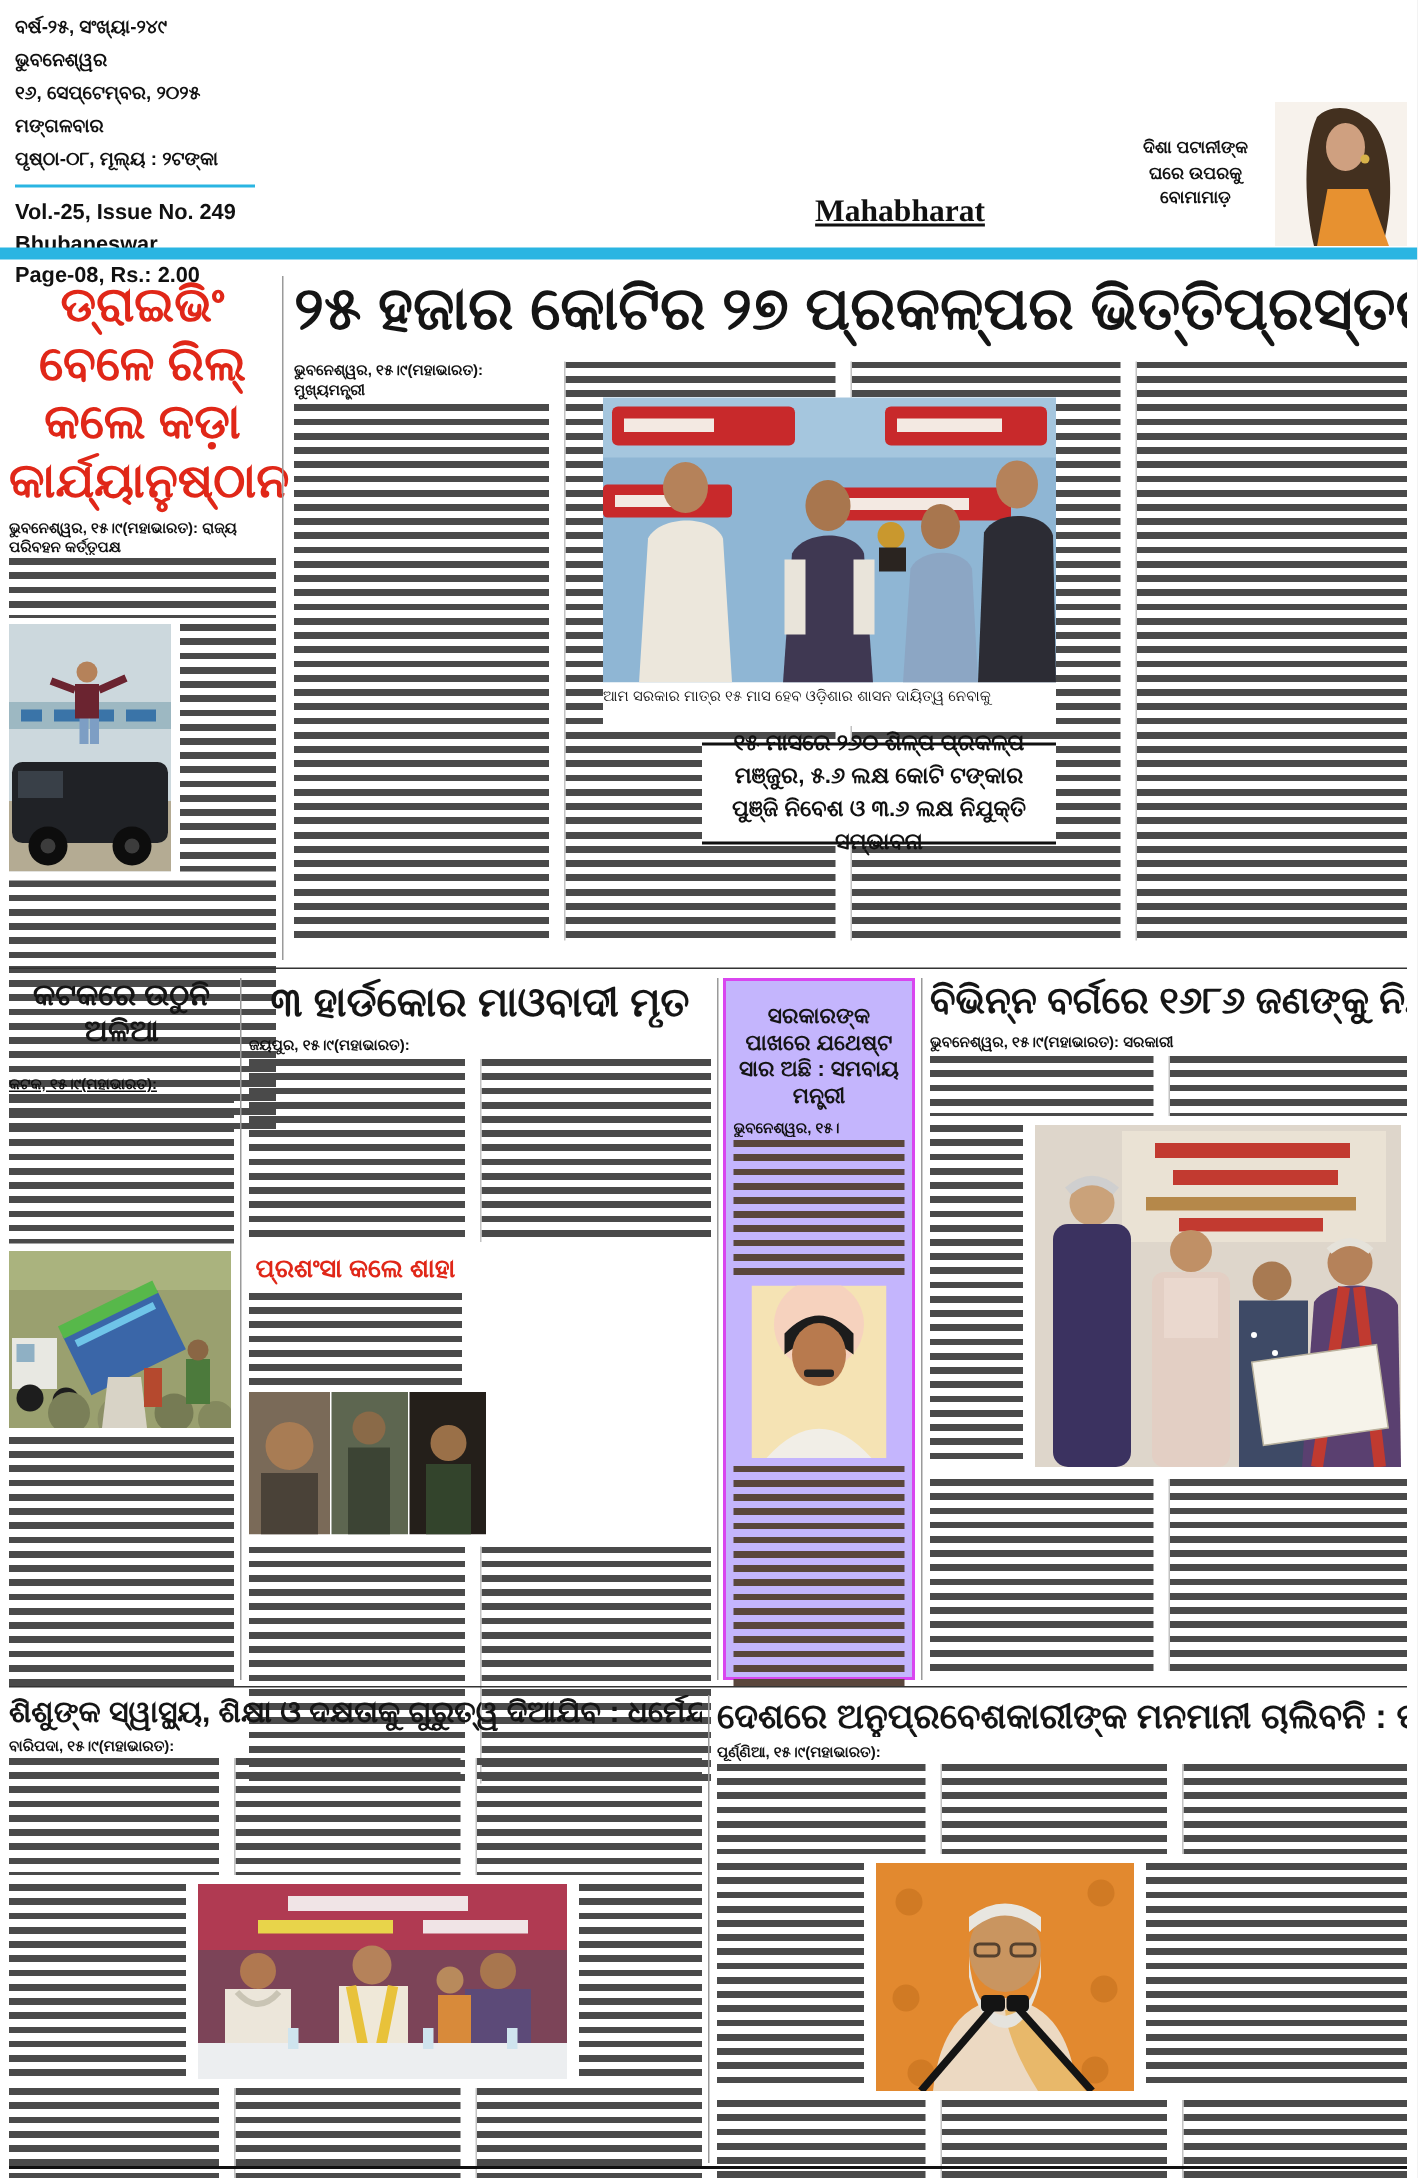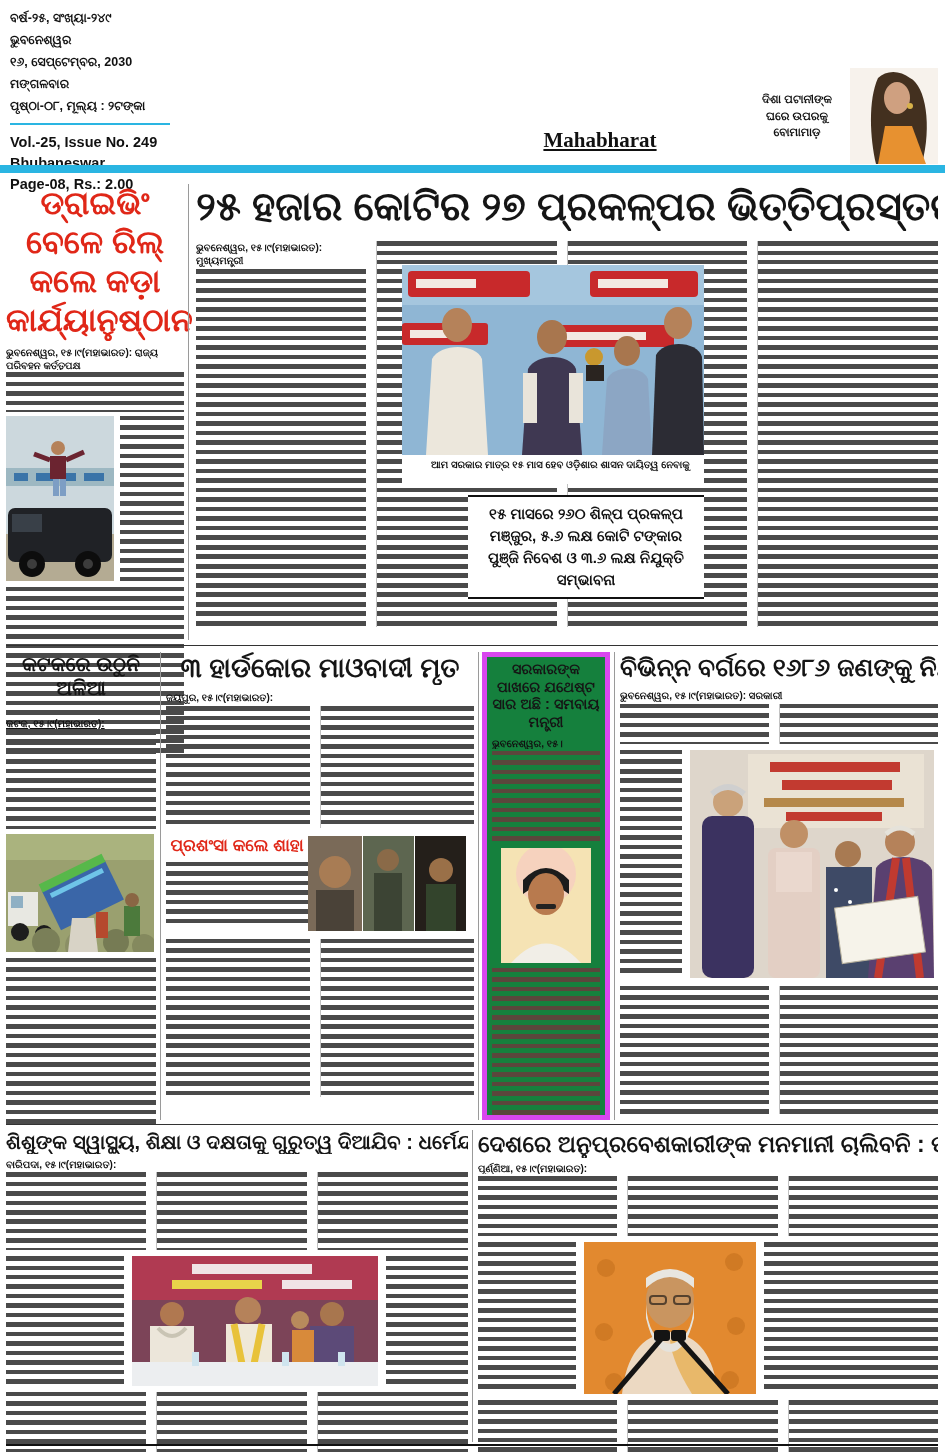--- a/index.html
+++ b/index.html
@@ -19,36 +19,36 @@
   .vdiv{border-left:1px solid #9a9a9a;width:0;}
   .hline{border-top:1.5px solid #333;}
   .masth-od{font-size:12.5px;font-weight:bold;line-height:1.75;}
   .masth-en{font-size:14.5px;font-weight:bold;line-height:1.45;}
   .cyan-rule{border:none;border-top:2.5px solid #2ab5e2;margin:6px 0 7px 0;width:160px;}
   #logo{font-size:86px;font-weight:900;letter-spacing:2px;line-height:1.05;
         text-shadow:2px 2px 0 #000,-2px -2px 0 #000,2px -2px 0 #000,-2px 2px 0 #000;}
   #logo-sub{font-family:"Liberation Serif","DejaVu Serif",serif;font-size:21px;font-weight:bold;text-decoration:underline;}
   .rni{font-size:11px;font-weight:bold;line-height:1.5;}
   .teaser-cap{font-size:11.5px;font-weight:bold;line-height:1.45;}
-  .caption{font-size:10px;font-weight:bold;line-height:1.3;margin-left:29px;}
+  .caption{font-size:10px;font-weight:normal;line-height:1.3;}
   .hbox{border-top:2px solid #111;border-bottom:2px solid #111;background:#fff;
         display:flex;align-items:center;justify-content:center;
         font-size:15px;font-weight:bold;text-align:center;line-height:1.45;padding:6px 10px;box-sizing:border-box;}
-  .pinkbox{background:#15803d;border:5px solid #d946ef;box-sizing:border-box;padding:4px 5px;}
+  .pinkbox{background:#c4b5fd;border:2px solid #d946ef;box-sizing:border-box;padding:16px 5px;}
   svg{display:block;}
 </style>
 </head>
 <body>
 
 <div id="page">
 
   <div class="abs" style="left:10px;top:8px;width:172px;">
     <div class="masth-od">ବର୍ଷ-୨୫, ସଂଖ୍ୟା-୨୪୯</div>
     <div class="masth-od">ଭୁବନେଶ୍ୱର</div>
-    <div class="masth-od">୧୬, ସେପ୍ଟେମ୍ବର, 2030 ମଙ୍ଗଳବାର</div>
+    <div class="masth-od">୧୬, ସେପ୍ଟେମ୍ବର, ୨୦୨୫ ମଙ୍ଗଳବାର</div>
     <div class="masth-od">ପୃଷ୍ଠା-୦୮, ମୂଲ୍ୟ : ୨ଟଙ୍କା</div>
     <hr class="cyan-rule">
     <div class="masth-en">Vol.-25, Issue No. 249</div>
     <div class="masth-en">Bhubaneswar</div>
     <div class="masth-en">Page-08, Rs.: 2.00</div>
   </div>
 
   <div id="logo-sub" class="abs ctr" style="left:500px;top:128px;width:200px;">Mahabharat</div>
 
 
@@ -133,21 +133,21 @@
             <ellipse cx="225" cy="86" rx="13" ry="15" fill="#a8764e"></ellipse>
             <path d="M200 190 L205 114 C212 100 240 100 246 114 L250 190Z" fill="#8ca6c4"></path>
             <ellipse cx="276" cy="58" rx="14" ry="16" fill="#b5825a"></ellipse>
             <path d="M250 190 L254 90 C262 74 296 76 300 92 L302 190Z" fill="#2c2c34"></path>
             <circle cx="192" cy="92" r="9" fill="#c9982e"></circle>
             <rect x="184" y="100" width="18" height="16" fill="#2a2420"></rect>
           </svg>
         </span>
         <div class="caption" style="height:26px;overflow:hidden;margin-top:3px;">ଆମ ସରକାର ମାତ୍ର ୧୫ ମାସ ହେବ ଓଡ଼ିଶାର ଶାସନ ଦାୟିତ୍ୱ ନେବାକୁ</div>
       </div>
-      <div class="hbox" style="position:absolute;left:272px;top:254px;width:236px;height:104px;">୧୫ ମାସରେ ୨୬୦ ଶିଳ୍ପ ପ୍ରକଳ୍ପ ମଞ୍ଜୁର, ୫.୬ ଲକ୍ଷ କୋଟି ଟଙ୍କାର ପୁଞ୍ଜି ନିବେଶ ଓ ୩.୬ ଲକ୍ଷ ନିଯୁକ୍ତି ସମ୍ଭାବନା</div>
+      <div class="hbox" style="position:absolute;left:272px;top:254px;width:236px;height:68px;">୧୫ ମାସରେ ୨୬୦ ଶିଳ୍ପ ପ୍ରକଳ୍ପ ମଞ୍ଜୁର, ୫.୬ ଲକ୍ଷ କୋଟି ଟଙ୍କାର ପୁଞ୍ଜି ନିବେଶ ଓ ୩.୬ ଲକ୍ଷ ନିଯୁକ୍ତି ସମ୍ଭାବନା</div>
     </div>
   </div>
 
   <div class="abs hline" style="left:6px;top:645px;width:932px;"></div>
 
   <div class="abs" style="left:6px;top:652px;width:150px;height:468px;">
     <div class="hl ctr" style="font-size:20px;">କଟକରେ ଉଠୁନି ଅଳିଆ</div>
     <div class="dl" style="margin-top:16px;height:12px;overflow:hidden;text-decoration:underline;">କଟକ, ୧୫।୯(ମହାଭାରତ):</div>
     <div class="gk" style="height:98px;margin-top:2px;"></div>
     <span style="display:block;margin-top:5px;">
@@ -178,21 +178,21 @@
 
   <div class="abs vdiv" style="left:160px;top:652px;height:468px;"></div>
 
   <div class="abs" style="left:166px;top:652px;width:308px;height:468px;">
     <div class="hl ctr" style="font-size:27px;white-space:nowrap;overflow:hidden;">୩ ହାର୍ଡକୋର ମାଓବାଦୀ ମୃତ</div>
     <div class="dl" style="margin-top:6px;height:13px;overflow:hidden;">ଜୟପୁର, ୧୫।୯(ମହାଭାରତ):</div>
     <div class="cols ruled" style="height:122px;margin-top:2px;">
       <div class="gk"></div>
       <div class="gk"></div>
     </div>
-    <div style="display:flex;gap:0;margin-top:8px;">
+    <div style="display:flex;gap:0;margin-top:8px;flex-direction:column;">
       <div style="width:142px;">
         <div class="hl red ctr" style="font-size:17px;">ପ୍ରଶଂସା କଲେ ଶାହା</div>
         <div class="gk" style="height:66px;margin-top:5px;"></div>
       </div>
       <span>
         <svg width="158" height="95" viewBox="0 0 158 95">
           <rect width="54" height="95" fill="#7a6a58"></rect>
           <circle cx="27" cy="36" r="16" fill="#a87c54"></circle>
           <rect x="8" y="54" width="38" height="41" fill="#4a4238"></rect>
           <rect x="55" width="51" height="95" fill="#5d6650"></rect>

